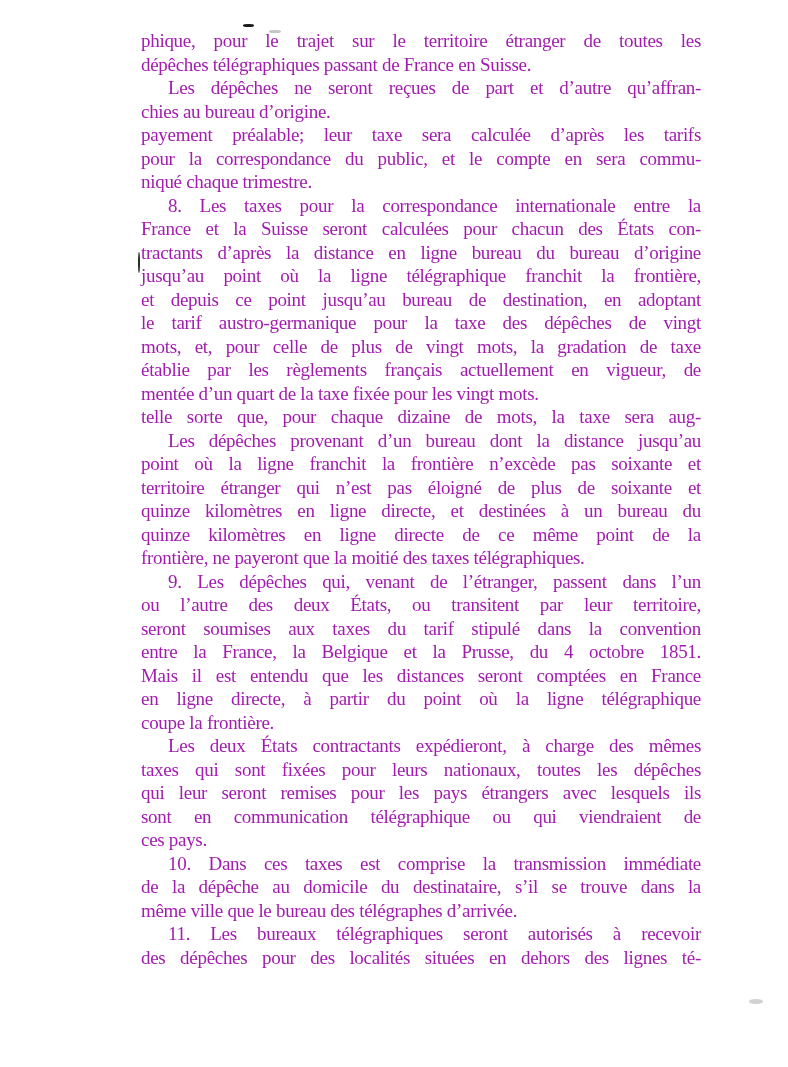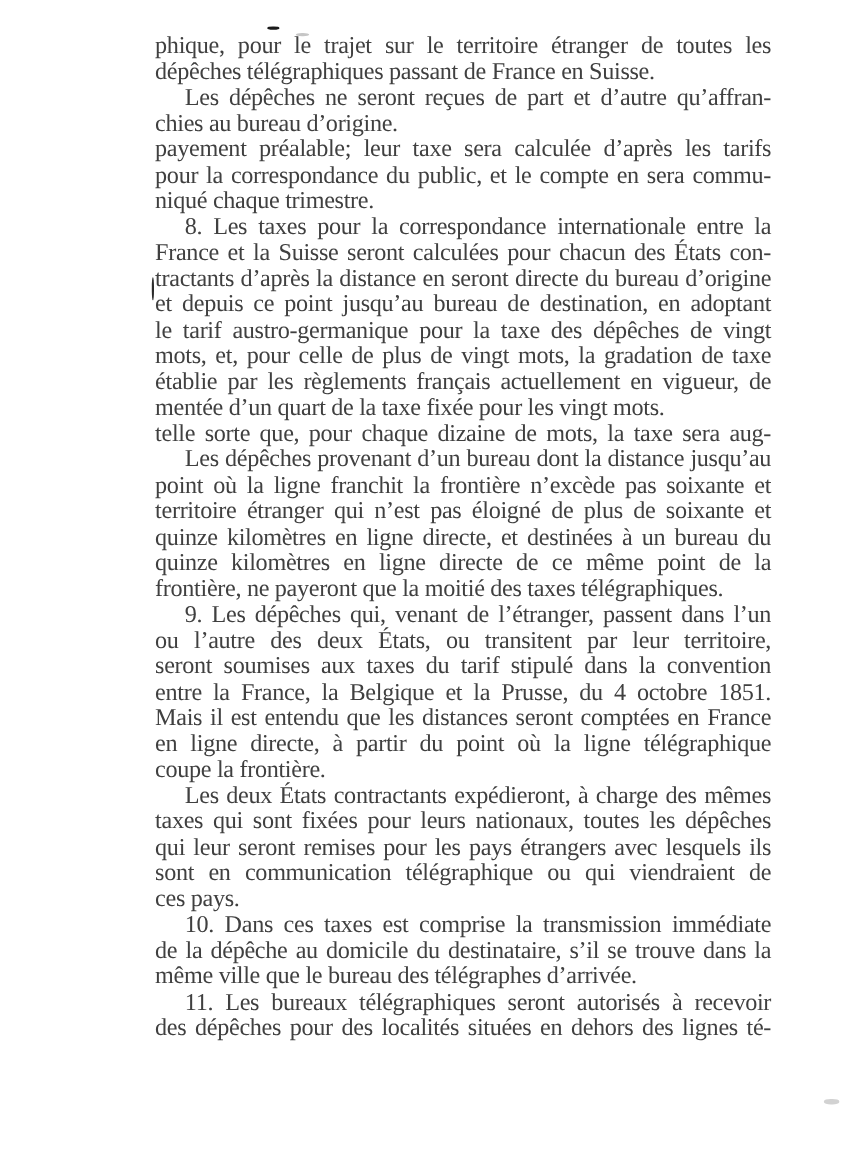--- a/index.html
+++ b/index.html
@@ -14,24 +14,24 @@
     height: 1067px;
     background: #ffffff;
     overflow: hidden;
   }
   .text-block {
     position: absolute;
     left: 141px;
     top: 29px;
     width: 560px;
     font-family: "Liberation Serif", "DejaVu Serif", serif;
-    font-size: 22px;
+    font-size: 19px;
     line-height: 23.5px;
     letter-spacing: -0.3px;
-    color: #404040;
+    color: #a21caf;
     font-weight: 500;
     -webkit-font-smoothing: antialiased;
   }
   .line {
     height: 23.5px;
     text-align: justify;
     text-align-last: justify;
     overflow: visible;
     box-sizing: border-box;
   }
@@ -53,21 +53,22 @@
   <div class="text-block" id="text-block">
       <div class="line">phique, pour le trajet sur le territoire étranger de toutes les</div>
       <div class="line no-justify">dépêches télégraphiques passant de France en Suisse.</div>
       <div class="line indent">Les dépêches ne seront reçues de part et d’autre qu’affran-</div>
       <div class="line no-justify">chies au bureau d’origine.</div>
       <div class="line">payement préalable; leur taxe sera calculée d’après les tarifs</div>
       <div class="line">pour la correspondance du public, et le compte en sera commu-</div>
       <div class="line no-justify">niqué chaque trimestre.</div>
       <div class="line indent">8. Les taxes pour la correspondance internationale entre la</div>
       <div class="line">France et la Suisse seront calculées pour chacun des États con-</div>
-      <div class="line">tractants d’après la distance en seront directe du bureau d’origine</div>
+      <div class="line">tractants d’après la distance en ligne bureau du bureau d’origine</div>
+      <div class="line">jusqu’au point où la ligne télégraphique franchit la frontière,</div>
       <div class="line">et depuis ce point jusqu’au bureau de destination, en adoptant</div>
       <div class="line">le tarif austro-germanique pour la taxe des dépêches de vingt</div>
       <div class="line">mots, et, pour celle de plus de vingt mots, la gradation de taxe</div>
       <div class="line">établie par les règlements français actuellement en vigueur, de</div>
       <div class="line no-justify">mentée d’un quart de la taxe fixée pour les vingt mots.</div>
       <div class="line">telle sorte que, pour chaque dizaine de mots, la taxe sera aug-</div>
       <div class="line indent">Les dépêches provenant d’un bureau dont la distance jusqu’au</div>
       <div class="line">point où la ligne franchit la frontière n’excède pas soixante et</div>
       <div class="line">territoire étranger qui n’est pas éloigné de plus de soixante et</div>
       <div class="line">quinze kilomètres en ligne directe, et destinées à un bureau du</div>

